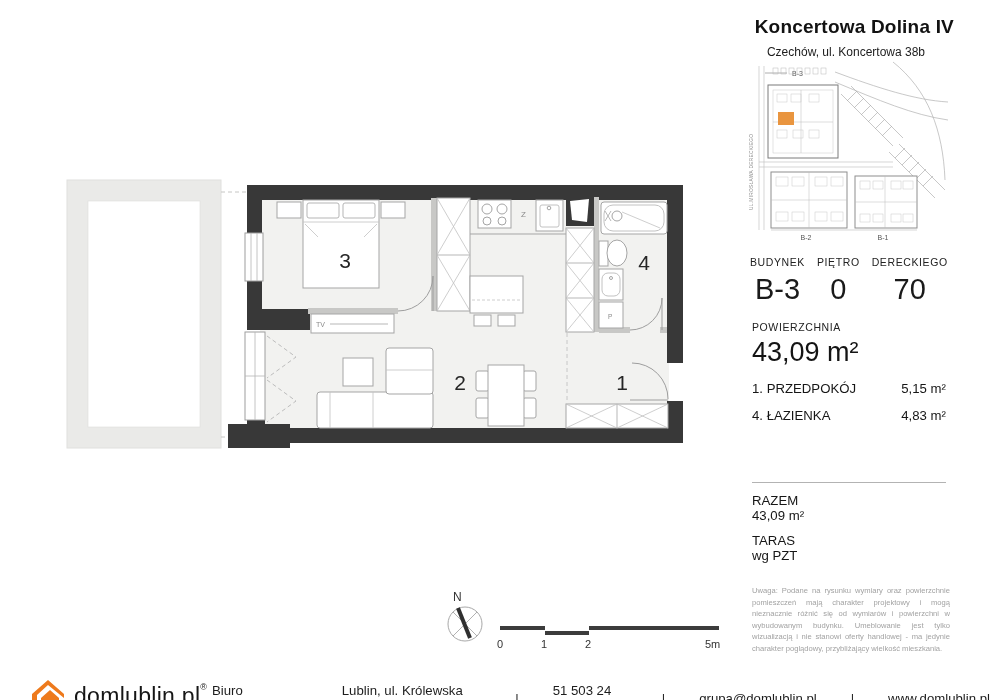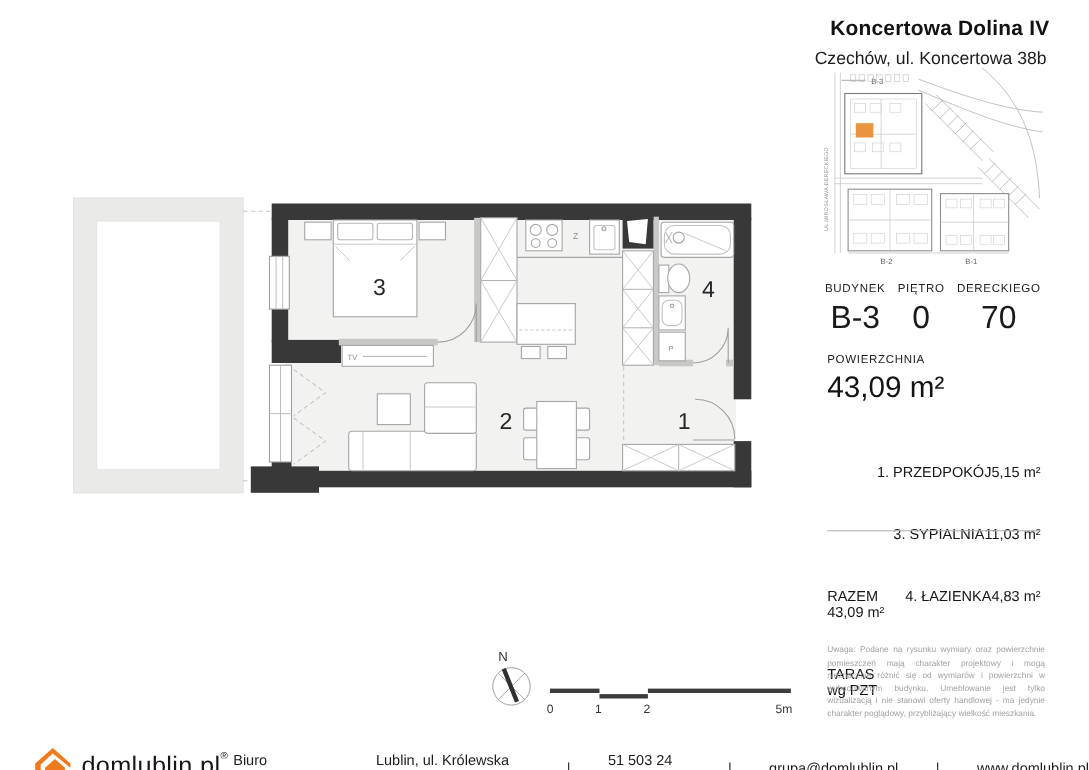--- a/index.html
+++ b/index.html
@@ -4,29 +4,29 @@
 <style>
   html,body{margin:0;padding:0;}
   body{
     width:990px;height:700px;position:relative;overflow:hidden;
     background:#ffffff;font-family:"Liberation Sans",sans-serif;color:#1b1b1b;
     -webkit-font-smoothing:antialiased;
   }
   .abs{position:absolute;}
   
   .rtitle{left:738px;top:16px;width:216px;text-align:right;font-size:19px;font-weight:700;letter-spacing:.2px;color:#121212;}
-  .rsub{left:738px;top:45px;width:216px;text-align:center;font-size:16px;font-weight:400;color:#1c1c1c;}
-  .unit-grid{left:750px;top:256px;width:196px;display:flex;justify-content:space-between;}
+  .rsub{left:738px;top:45px;width:216px;text-align:center;font-size:12px;font-weight:400;color:#1c1c1c;}
+  .unit-grid{left:750px;top:256px;width:196px;display:flex;justify-content:flex-start;gap:12px;}
   .unit-col{text-align:center;}
   .unit-label{font-size:10.5px;letter-spacing:.6px;color:#222;}
   .unit-value{font-size:29px;font-weight:400;color:#1a1a1a;margin-top:5px;}
   .area-label{left:752px;top:321px;font-size:10.5px;letter-spacing:.6px;color:#222;}
   .area-value{left:752px;top:337px;font-size:27px;font-weight:500;color:#141414;}
   .room-list{left:752px;top:381px;width:194px;}
-  .room-row{display:flex;justify-content:flex-end;font-size:13.2px;margin-bottom:11.5px;color:#161616;margin-top:41px;}
+  .room-row{display:flex;justify-content:space-between;font-size:13.2px;margin-bottom:11.5px;color:#161616;}
   .panel-divider{left:752px;top:482px;width:194px;border-top:1px solid #b3b3b3;height:0;}
   .totals{left:752px;top:493px;width:194px;}
   .totals .room-row{margin-bottom:10px;flex-direction:column;}
   .disclaimer{left:752px;top:585px;width:198px;font-size:7.6px;line-height:1.52;color:#a2a2a2;text-align:justify;}
   
   .footer{left:0;top:672px;width:990px;height:52px;}
   .logo-icon{left:28px;top:4px;}
   .brand-wrap{left:74px;top:10px;font-size:23px;font-weight:500;letter-spacing:.3px;color:#161616;}
   .brand-reg{font-size:9px;vertical-align:14px;}
   .contacts{left:212px;top:0;height:52px;display:flex;align-items:center;gap:34px;font-size:13.2px;color:#1d1d1d;}
@@ -309,24 +309,20 @@
   </div>
 </div>
 
 <div class="abs area-label">POWIERZCHNIA</div>
 <div class="abs area-value">43,09 m²</div>
 
 <div class="abs room-list">
   <div class="room-row">
     <span>1. PRZEDPOKÓJ</span>
     <span>5,15 m²</span>
-  </div>
-  <div class="room-row">
-    <span>3. SYPIALNIA</span>
-    <span>11,03 m²</span>
   </div>
   <div class="room-row">
     <span>4. ŁAZIENKA</span>
     <span>4,83 m²</span>
   </div>
 </div>
 
 <div class="abs panel-divider"></div>
 
 <div class="abs totals">

